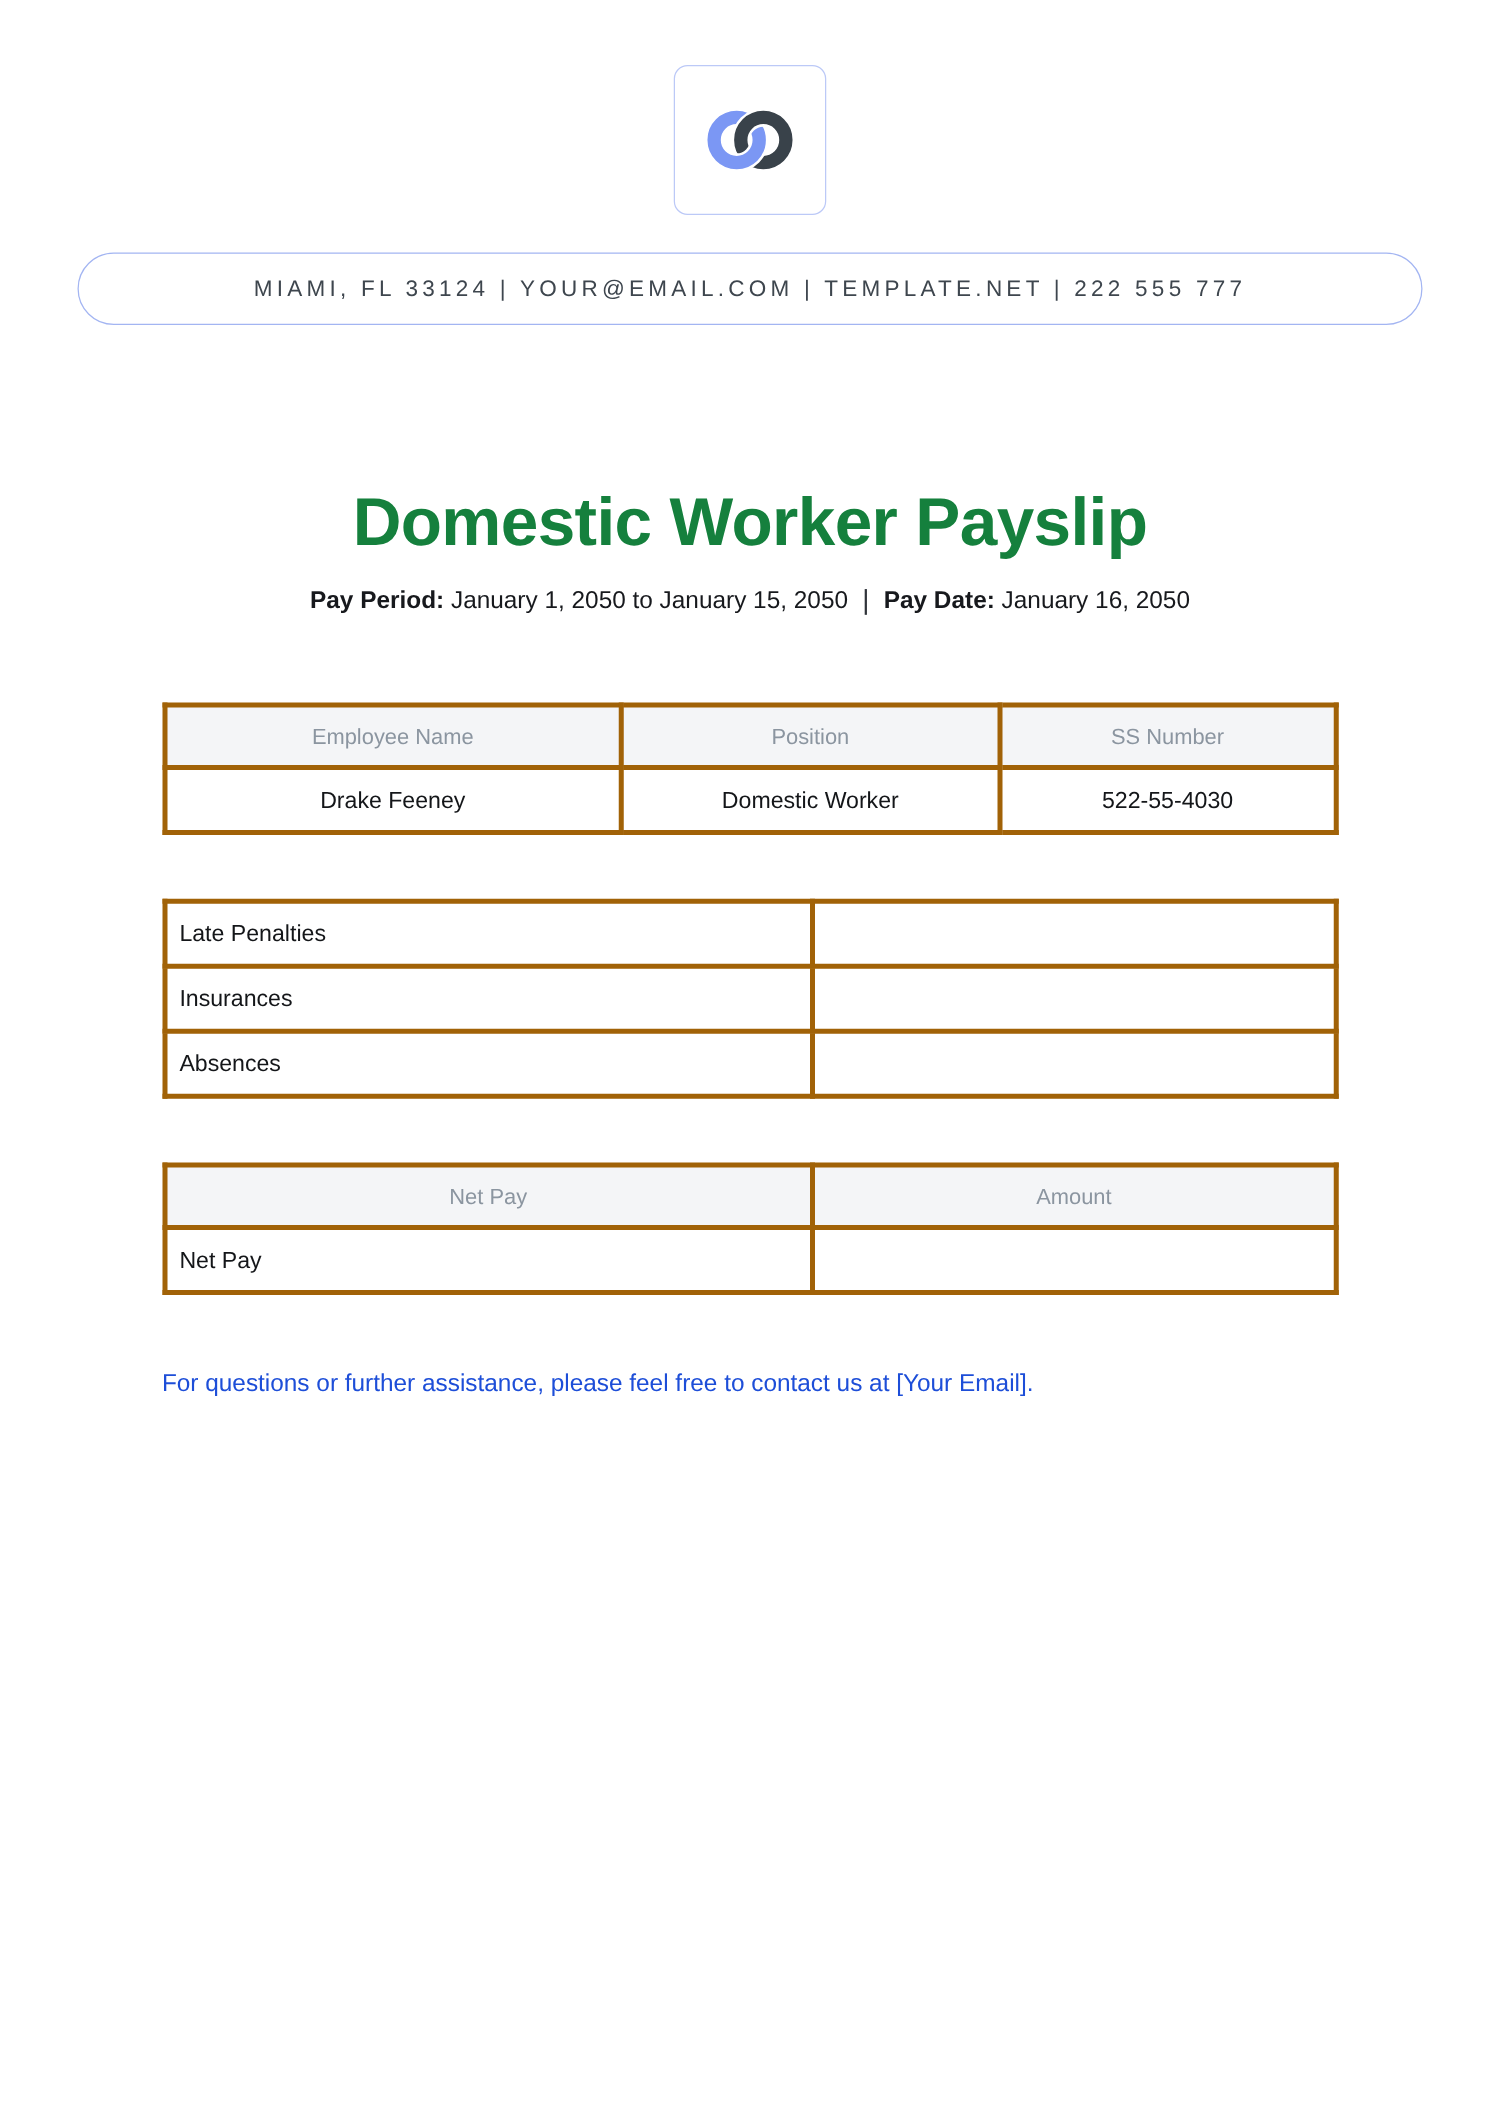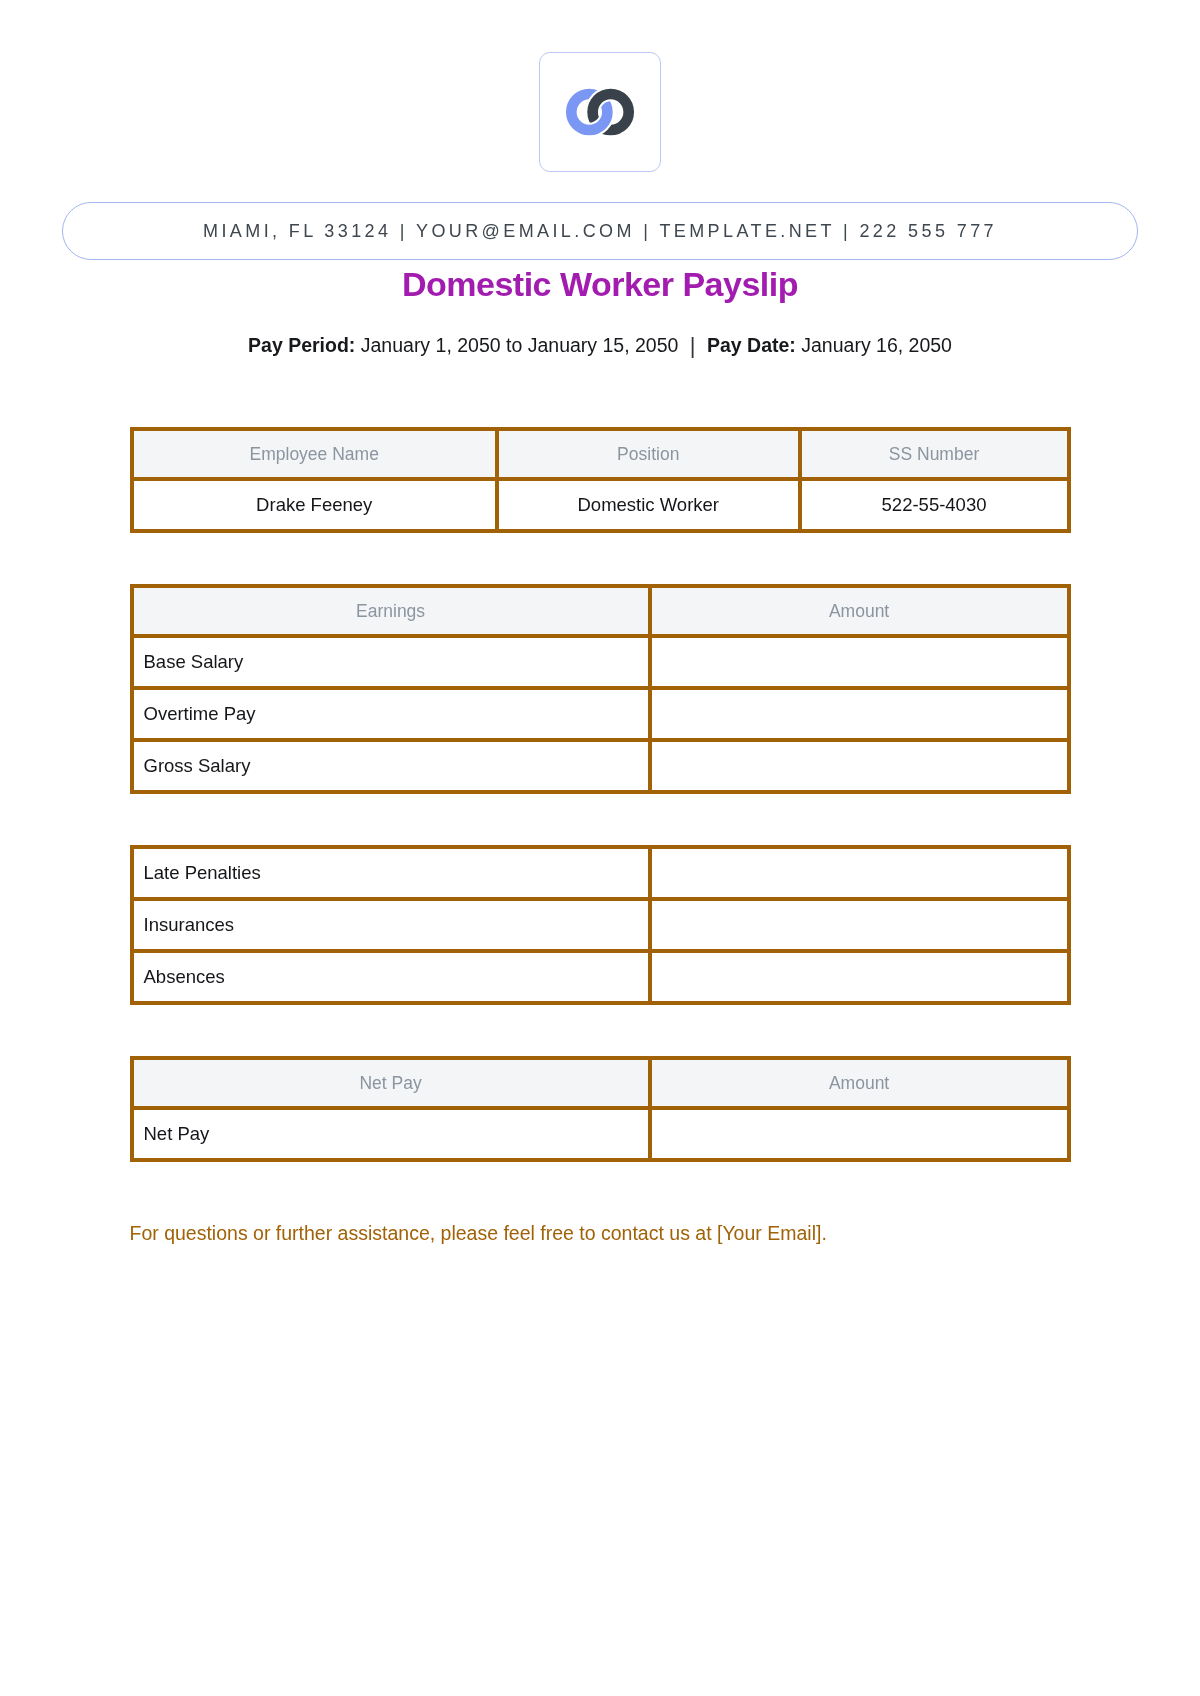--- a/index.html
+++ b/index.html
@@ -44,25 +44,26 @@
     font-weight: 500;
     color: #3e464e;
     white-space: nowrap;
   }
   
   .content {
     width: 941px;
     margin: 0 auto;
   }
   .doc-title {
+    margin-top: 134px;
     text-align: center;
-    font-size: 34px;
+    font-size: 54px;
     line-height: 48px;
     font-weight: 700;
-    color: #a21caf;
+    color: #15803d;
     letter-spacing: -0.5px;
   }
   .pay-line {
     margin-top: 24px;
     text-align: center;
     font-size: 19.5px;
     line-height: 27px;
     color: #17191d;
   }
   .pay-line .lbl { font-weight: 700; }
@@ -104,21 +105,21 @@
   .section-table { margin-top: 51px; }
   .section-table .col-label { width: 55.3%; }
   .section-table .col-amount { width: 44.7%; }
   .section-table td.label-cell { text-align: left; padding-left: 10px; }
   td.bold, .bold { font-weight: 700; }
   
   .footer-note {
     margin-top: 58px;
     font-size: 19.5px;
     line-height: 27px;
-    color: #a16207;
+    color: #1d4ed8;
     text-align: left;
   }
 </style>
 </head>
 <body>
 
 <div class="page">
 
   <div class="logo-card">
     <svg width="82" height="58" viewBox="0 0 100 70" aria-hidden="true">
@@ -170,44 +171,20 @@
         <th>SS Number</th>
       </tr>
       <tr>
         <td class="bold">Drake Feeney</td>
         <td>Domestic Worker</td>
         <td>522-55-4030</td>
       </tr>
     </tbody>
       </table>
 
-    <table class="grid section-table">
-      <colgroup>
-          <col class="col-label">
-          <col class="col-amount">
-        </colgroup>
-      <tbody>
-          <tr>
-        <th>Earnings</th>
-        <th>Amount</th>
-      </tr>
-      <tr>
-        <td class="label-cell">Base Salary</td>
-        <td></td>
-      </tr>
-      <tr>
-        <td class="label-cell">Overtime Pay</td>
-        <td></td>
-      </tr>
-      <tr>
-        <td class="label-cell bold">Gross Salary</td>
-        <td></td>
-      </tr>
-    </tbody>
-      </table>
 
     <table class="grid section-table">
       <colgroup>
           <col class="col-label">
           <col class="col-amount">
         </colgroup>
       <tbody>
       <tr>
         <td class="label-cell">Late Penalties</td>
         <td></td>

